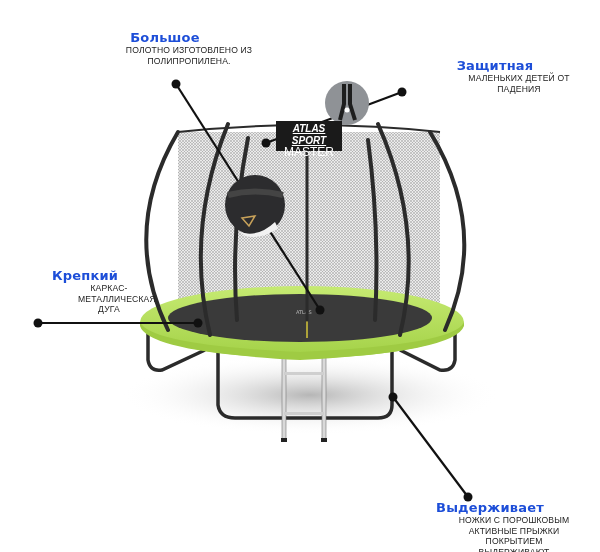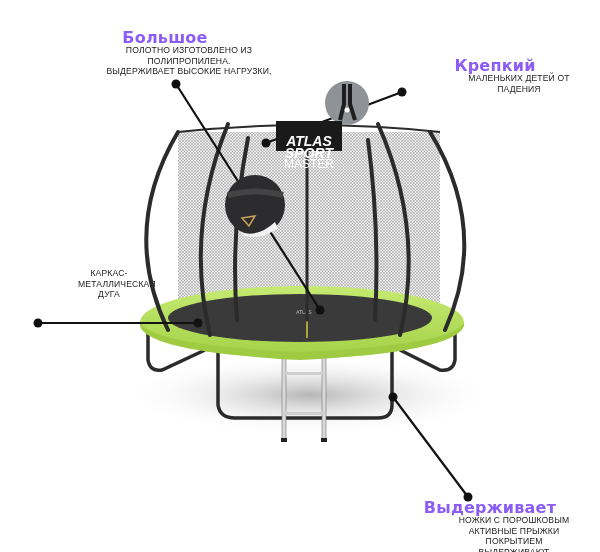--- a/index.html
+++ b/index.html
@@ -1,23 +1,23 @@
 <!DOCTYPE html>
 <html><head>
 <meta charset="utf-8">
 <style>
   html, body { margin:0; padding:0; background:#ffffff; }
   body { width:600px; height:552px; position:relative; overflow:hidden; font-family:"DejaVu Sans", sans-serif; }
   .stage { position:absolute; left:0; top:0; width:600px; height:552px; }
   svg.art { position:absolute; left:0; top:0; }
   .callout { position:absolute; text-align:center; }
-  .callout .title { font-family:"DejaVu Sans", sans-serif; font-weight:bold; color:#8b5cf6; font-size:16px; line-height:15px; letter-spacing:0.2px; }
+  .callout .title { font-family:"DejaVu Sans", sans-serif; font-weight:bold; color:#1d4ed8; font-size:13px; line-height:15px; letter-spacing:0.2px; }
   .callout .desc { font-family:"Liberation Sans", sans-serif; color:#222; font-size:8.6px; line-height:10.5px; text-transform:uppercase; letter-spacing:0.15px;margin-left:48px; }
   .brand { position:absolute; left:276px; top:121px; width:66px; height:30px; background:#1a1a1a; color:#fff; text-align:center; }
-  .brand .b1 { font-family:"Liberation Sans", sans-serif; font-style:italic; font-weight:bold; font-size:14px; line-height:12px; padding-top:14px; }
+  .brand .b1 { font-family:"Liberation Sans", sans-serif; font-style:italic; font-weight:bold; font-size:10px; line-height:12px; padding-top:2px;text-decoration:underline; }
   .brand .b2 { font-family:"Liberation Sans", sans-serif; font-size:12px; line-height:11px; }
 </style>
 </head>
 <body>
 
 <div class="stage">
 
   <svg class="art" width="600" height="552" viewBox="0 0 600 552">
     <defs>
       <pattern id="mesh" width="3" height="3" patternUnits="userSpaceOnUse">
@@ -103,29 +103,29 @@
   </svg>
 
   <div class="brand">
     <div class="b1">ATLAS SPORT</div>
     <div class="b2">MASTER</div>
   </div>
 
   <div class="callout" style="left:40px; top:30px; width:250px;">
     <div class="title">Большое</div>
     <div class="desc">полотно изготовлено из полипропилена.</div>
-    <div class="desc">Выдерживает высокие нагрузки,</div>
   </div>
 
   <div class="callout" style="left:400px; top:58px; width:190px;">
-    <div class="title">Крепкий</div>
+    <div class="title">Защитная</div>
     <div class="desc">маленьких детей от падения</div>
   </div>
 
   <div class="callout" style="left:30px; top:268px; width:110px;">
+    <div class="title">Крепкий</div>
     <div class="desc">Каркас-</div>
     <div class="desc">металлическая</div>
     <div class="desc">дуга</div>
   </div>
 
   <div class="callout" style="left:405px; top:500px; width:170px;">
     <div class="title">Выдерживает</div>
     <div class="desc">ножки с порошковым</div>
     <div class="desc">активные прыжки</div>
     <div class="desc">покрытием выдерживают</div>

